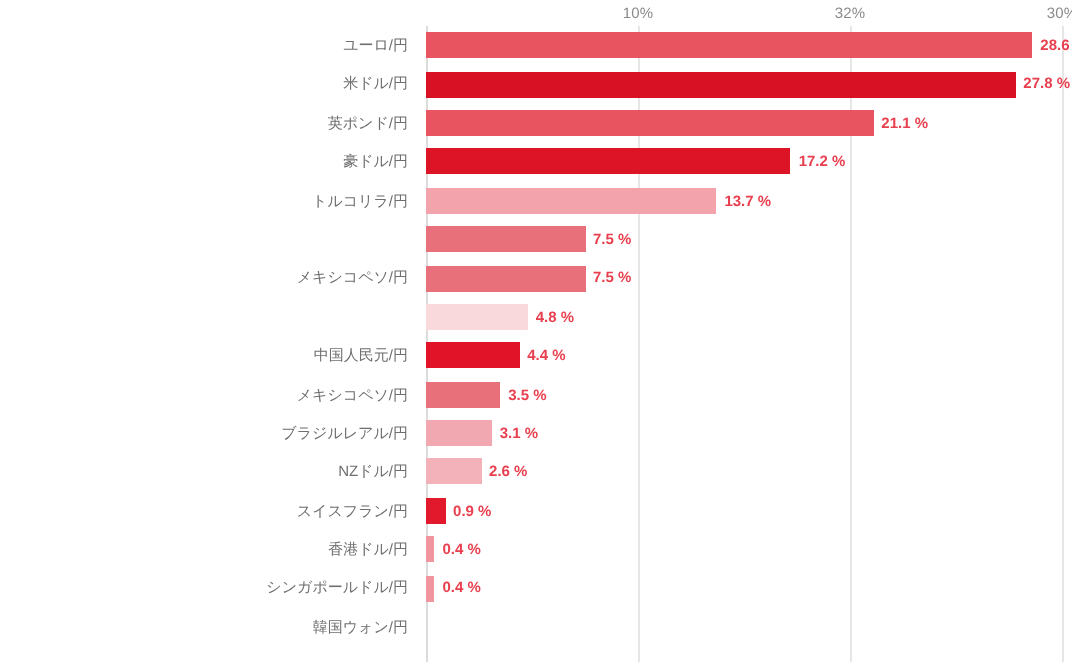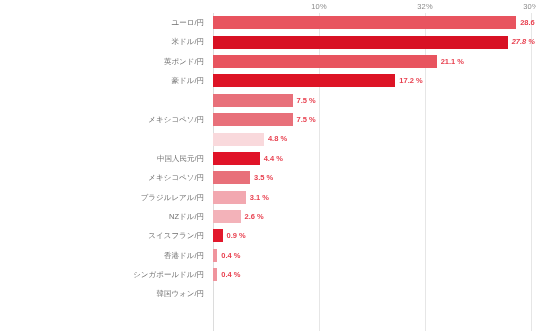--- a/index.html
+++ b/index.html
@@ -129,38 +129,45 @@
           <div class="cat-label">ユーロ/円</div>
           <div class="bar-wrap">
             <div class="bar" title="ユーロ/円 28.6 %" style="width: 303.16px; background: rgb(232, 84, 95);"></div>
             <div class="bar-value" style="left: 303.16px;">28.6 %</div>
           </div>
         </div>
         <div class="row">
           <div class="cat-label">米ドル/円</div>
           <div class="bar-wrap">
             <div class="bar" title="米ドル/円 27.8 %" style="width: 294.68px; background: rgb(216, 17, 36);"></div>
-            <div class="bar-value" style="left: 294.68px; font-style: italic;">27.8 %</div>
+            <div class="bar-value" style="left: 294.68px;">27.8 %</div>
           </div>
         </div>
         <div class="row">
           <div class="cat-label">英ポンド/円</div>
           <div class="bar-wrap">
             <div class="bar" title="英ポンド/円 21.1 %" style="width: 223.66px; background: rgb(232, 84, 95);"></div>
             <div class="bar-value" style="left: 223.66px;">21.1 %</div>
           </div>
         </div>
         <div class="row">
           <div class="cat-label">豪ドル/円</div>
           <div class="bar-wrap">
             <div class="bar" title="豪ドル/円 17.2 %" style="width: 182.32px; background: rgb(221, 20, 38);"></div>
             <div class="bar-value" style="left: 182.32px;">17.2 %</div>
           </div>
         </div>
         <div class="row">
+          <div class="cat-label">トルコリラ/円</div>
+          <div class="bar-wrap">
+            <div class="bar" title="トルコリラ/円 13.7 %" style="width: 145.22px; background: rgb(242, 163, 171);"></div>
+            <div class="bar-value" style="left: 145.22px;">13.7 %</div>
+          </div>
+        </div>
+        <div class="row">
           <div class="bar-wrap">
             <div class="bar" title="南アフリカランド/円 7.5 %" style="width: 79.5px; background: rgb(232, 112, 122);"></div>
             <div class="bar-value" style="left: 79.5px;">7.5 %</div>
           </div>
         </div>
         <div class="row">
           <div class="cat-label">メキシコペソ/円</div>
           <div class="bar-wrap">
             <div class="bar" title="メキシコペソ/円 7.5 %" style="width: 79.5px; background: rgb(232, 112, 122);"></div>
             <div class="bar-value" style="left: 79.5px;">7.5 %</div>

